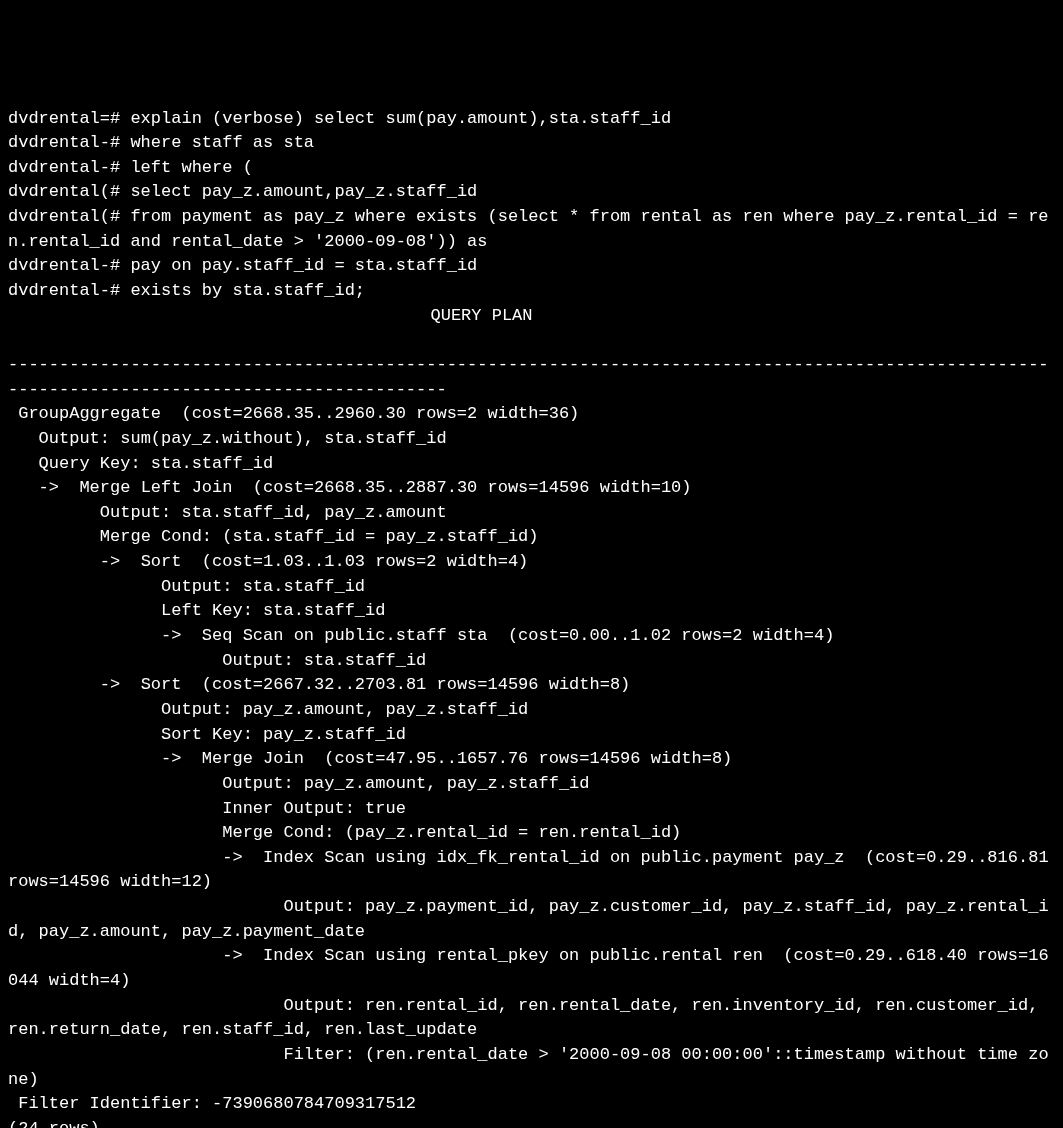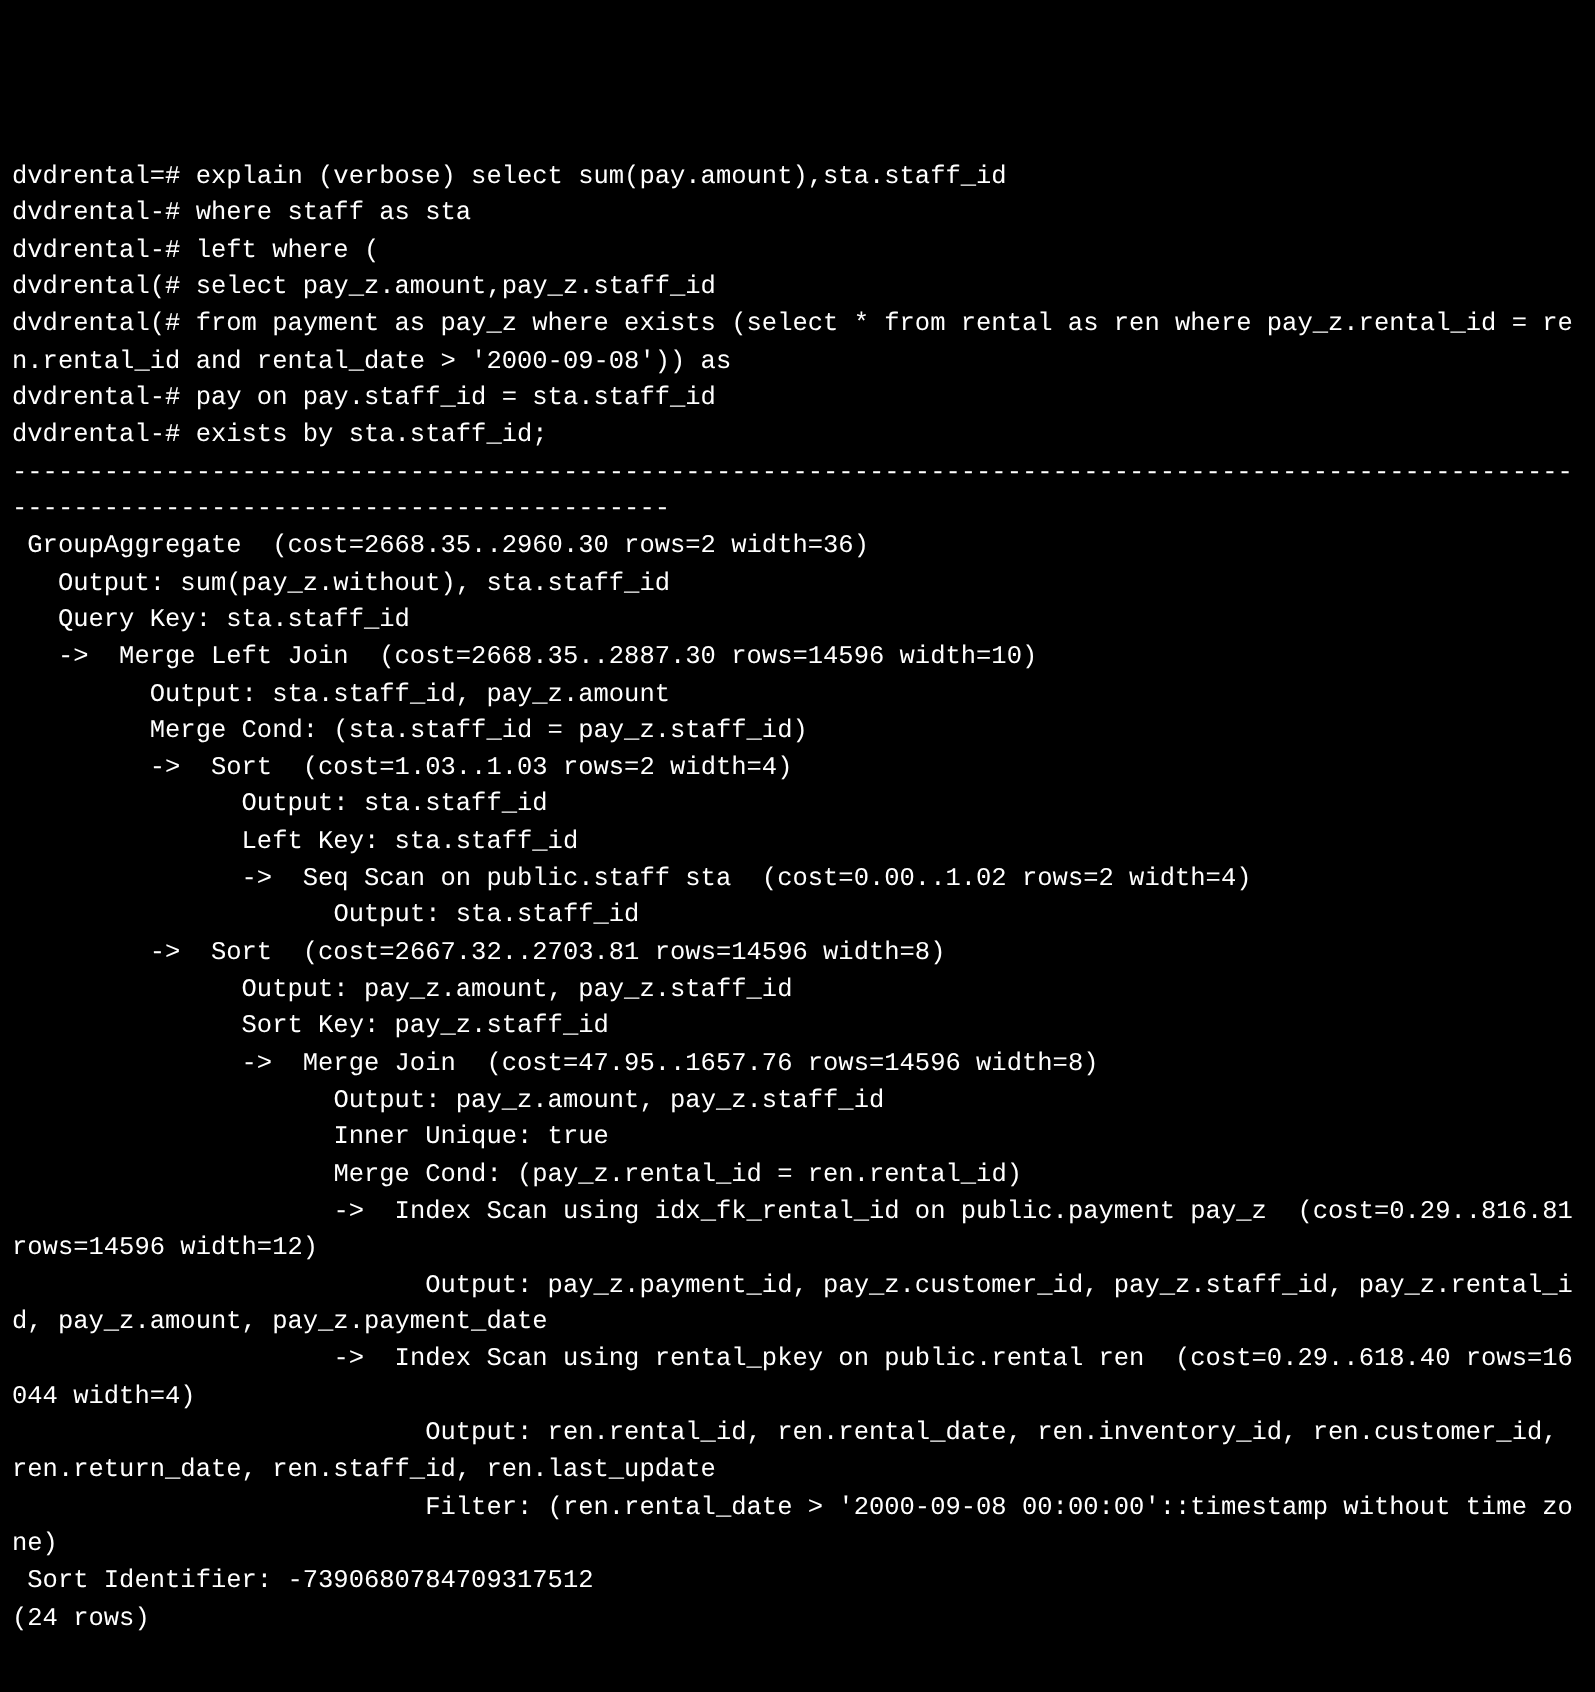--- a/index.html
+++ b/index.html
@@ -34,45 +34,46 @@
 
 
 
 <div class="terminal"><span>dvdrental=# </span><span>explain (verbose) select sum(pay.amount),sta.staff_id</span>
 <span>dvdrental-# </span><span>where staff as sta</span>
 <span>dvdrental-# </span><span>left where (</span>
 <span>dvdrental(# </span><span>select pay_z.amount,pay_z.staff_id</span>
 <span>dvdrental(# </span><span>from payment as pay_z where exists (select * from rental as ren where pay_z.rental_id = ren.rental_id and rental_date &gt; '2000-09-08')) as</span>
 <span>dvdrental-# </span><span>pay on pay.staff_id = sta.staff_id</span>
 <span>dvdrental-# </span><span>exists by sta.staff_id;</span>
+<span class="header-label">QUERY PLAN</span>
 <span>-------------------------------------------------------------------------------------------------------------------------------------------------</span>
 <span> GroupAggregate  (cost=2668.35..2960.30 rows=2 width=36)</span>
 <span>   Output: sum(pay_z.without), sta.staff_id</span>
 <span>   Query Key: sta.staff_id</span>
 <span>   -&gt;  Merge Left Join  (cost=2668.35..2887.30 rows=14596 width=10)</span>
 <span>         Output: sta.staff_id, pay_z.amount</span>
 <span>         Merge Cond: (sta.staff_id = pay_z.staff_id)</span>
 <span>         -&gt;  Sort  (cost=1.03..1.03 rows=2 width=4)</span>
 <span>               Output: sta.staff_id</span>
 <span>               Left Key: sta.staff_id</span>
 <span>               -&gt;  Seq Scan on public.staff sta  (cost=0.00..1.02 rows=2 width=4)</span>
 <span>                     Output: sta.staff_id</span>
 <span>         -&gt;  Sort  (cost=2667.32..2703.81 rows=14596 width=8)</span>
 <span>               Output: pay_z.amount, pay_z.staff_id</span>
 <span>               Sort Key: pay_z.staff_id</span>
 <span>               -&gt;  Merge Join  (cost=47.95..1657.76 rows=14596 width=8)</span>
 <span>                     Output: pay_z.amount, pay_z.staff_id</span>
-<span>                     Inner Unique: true</span>
+<span>                     Inner Output: true</span>
 <span>                     Merge Cond: (pay_z.rental_id = ren.rental_id)</span>
 <span>                     -&gt;  Index Scan using idx_fk_rental_id on public.payment pay_z  (cost=0.29..816.81 rows=14596 width=12)</span>
 <span>                           Output: pay_z.payment_id, pay_z.customer_id, pay_z.staff_id, pay_z.rental_id, pay_z.amount, pay_z.payment_date</span>
 <span>                     -&gt;  Index Scan using rental_pkey on public.rental ren  (cost=0.29..618.40 rows=16044 width=4)</span>
 <span>                           Output: ren.rental_id, ren.rental_date, ren.inventory_id, ren.customer_id, ren.return_date, ren.staff_id, ren.last_update</span>
 <span>                           Filter: (ren.rental_date &gt; '2000-09-08 00:00:00'::timestamp without time zone)</span>
-<span> Sort Identifier: -7390680784709317512</span>
+<span> Filter Identifier: -7390680784709317512</span>
 <span>(24 rows)</span>
 
 </div>
 
 
 
 
 
 
 

